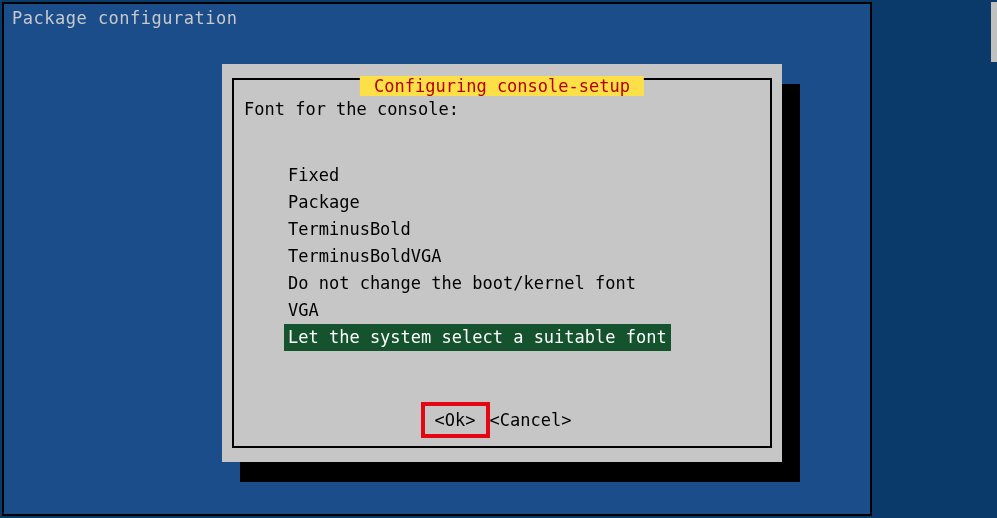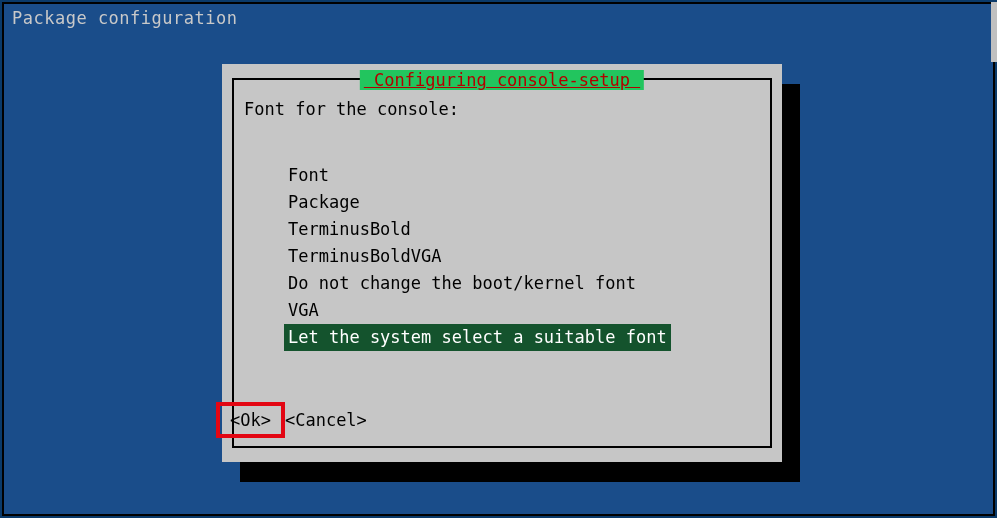--- a/index.html
+++ b/index.html
@@ -11,21 +11,21 @@
       font-family: "DejaVu Sans Mono", "Liberation Mono", monospace;
       font-size: 17px;
       background: #0a3a6a;
       width: 997px;
       height: 518px;
       overflow: hidden;
       position: relative;
     }
     .screen {
       border: 2px solid #000;
-      width: 993px;
+      width: 870px;
       height: 514px;
       position: absolute;
       top: 2px;
       left: 2px;
       background: #1a4d8a;
     }
     .scrollbar {
       position: absolute;
       right: 0;
       top: 2px;
@@ -58,29 +58,28 @@
     .dialog-border {
       position: absolute;
       border: 2px solid #000;
       left: 10px;
       right: 10px;
       top: 14px;
       bottom: 14px;
     }
     .dialog-title {
       position: absolute;
-      top: 6px;
+      top: 12px;
       left: 50%;
       transform: translateX(-50%);
-      background: #22c55e;
+      background: #fde047;
       color: #b30000;
       padding: 0 4px;
       white-space: pre;
       z-index: 2;
-      text-decoration: underline;
     }
     .dialog-content {
       position: absolute;
       top: 32px;
       left: 22px;
       right: 22px;
       line-height: 27px;
     }
     .prompt {
       margin-bottom: 39px;
@@ -97,21 +96,21 @@
       color: #fff;
       padding: 0 4px;
       margin-left: -4px;
     }
     .buttons {
       position: absolute;
       bottom: 30px;
       left: 0;
       right: 0;
       display: flex;
-      justify-content: flex-start;
+      justify-content: center;
       align-items: center;
     }
     .btn {
       cursor: pointer;
       padding: 2px 6px;
       font-family: inherit;
       font-size: inherit;
       background: transparent;
       border: none;
     }
@@ -131,21 +130,21 @@
   <div class="shadow"></div>
 
   <div class="dialog">
     <div class="dialog-border"></div>
     <div class="dialog-title"> Configuring console-setup </div>
 
     <div class="dialog-content">
       <div class="prompt">Font for the console:</div>
 
       <div class="option-list">
-        <div class="option-row"><span class="option">Font</span></div>
+        <div class="option-row"><span class="option">Fixed</span></div>
         <div class="option-row"><span class="option">Package</span></div>
         <div class="option-row"><span class="option">TerminusBold</span></div>
         <div class="option-row"><span class="option">TerminusBoldVGA</span></div>
         <div class="option-row"><span class="option">Do not change the boot/kernel font</span></div>
         <div class="option-row"><span class="option">VGA</span></div>
         <div class="option-row"><span class="option selected">Let the system select a suitable font</span></div>
       </div>
     </div>
 
     <div class="buttons">

